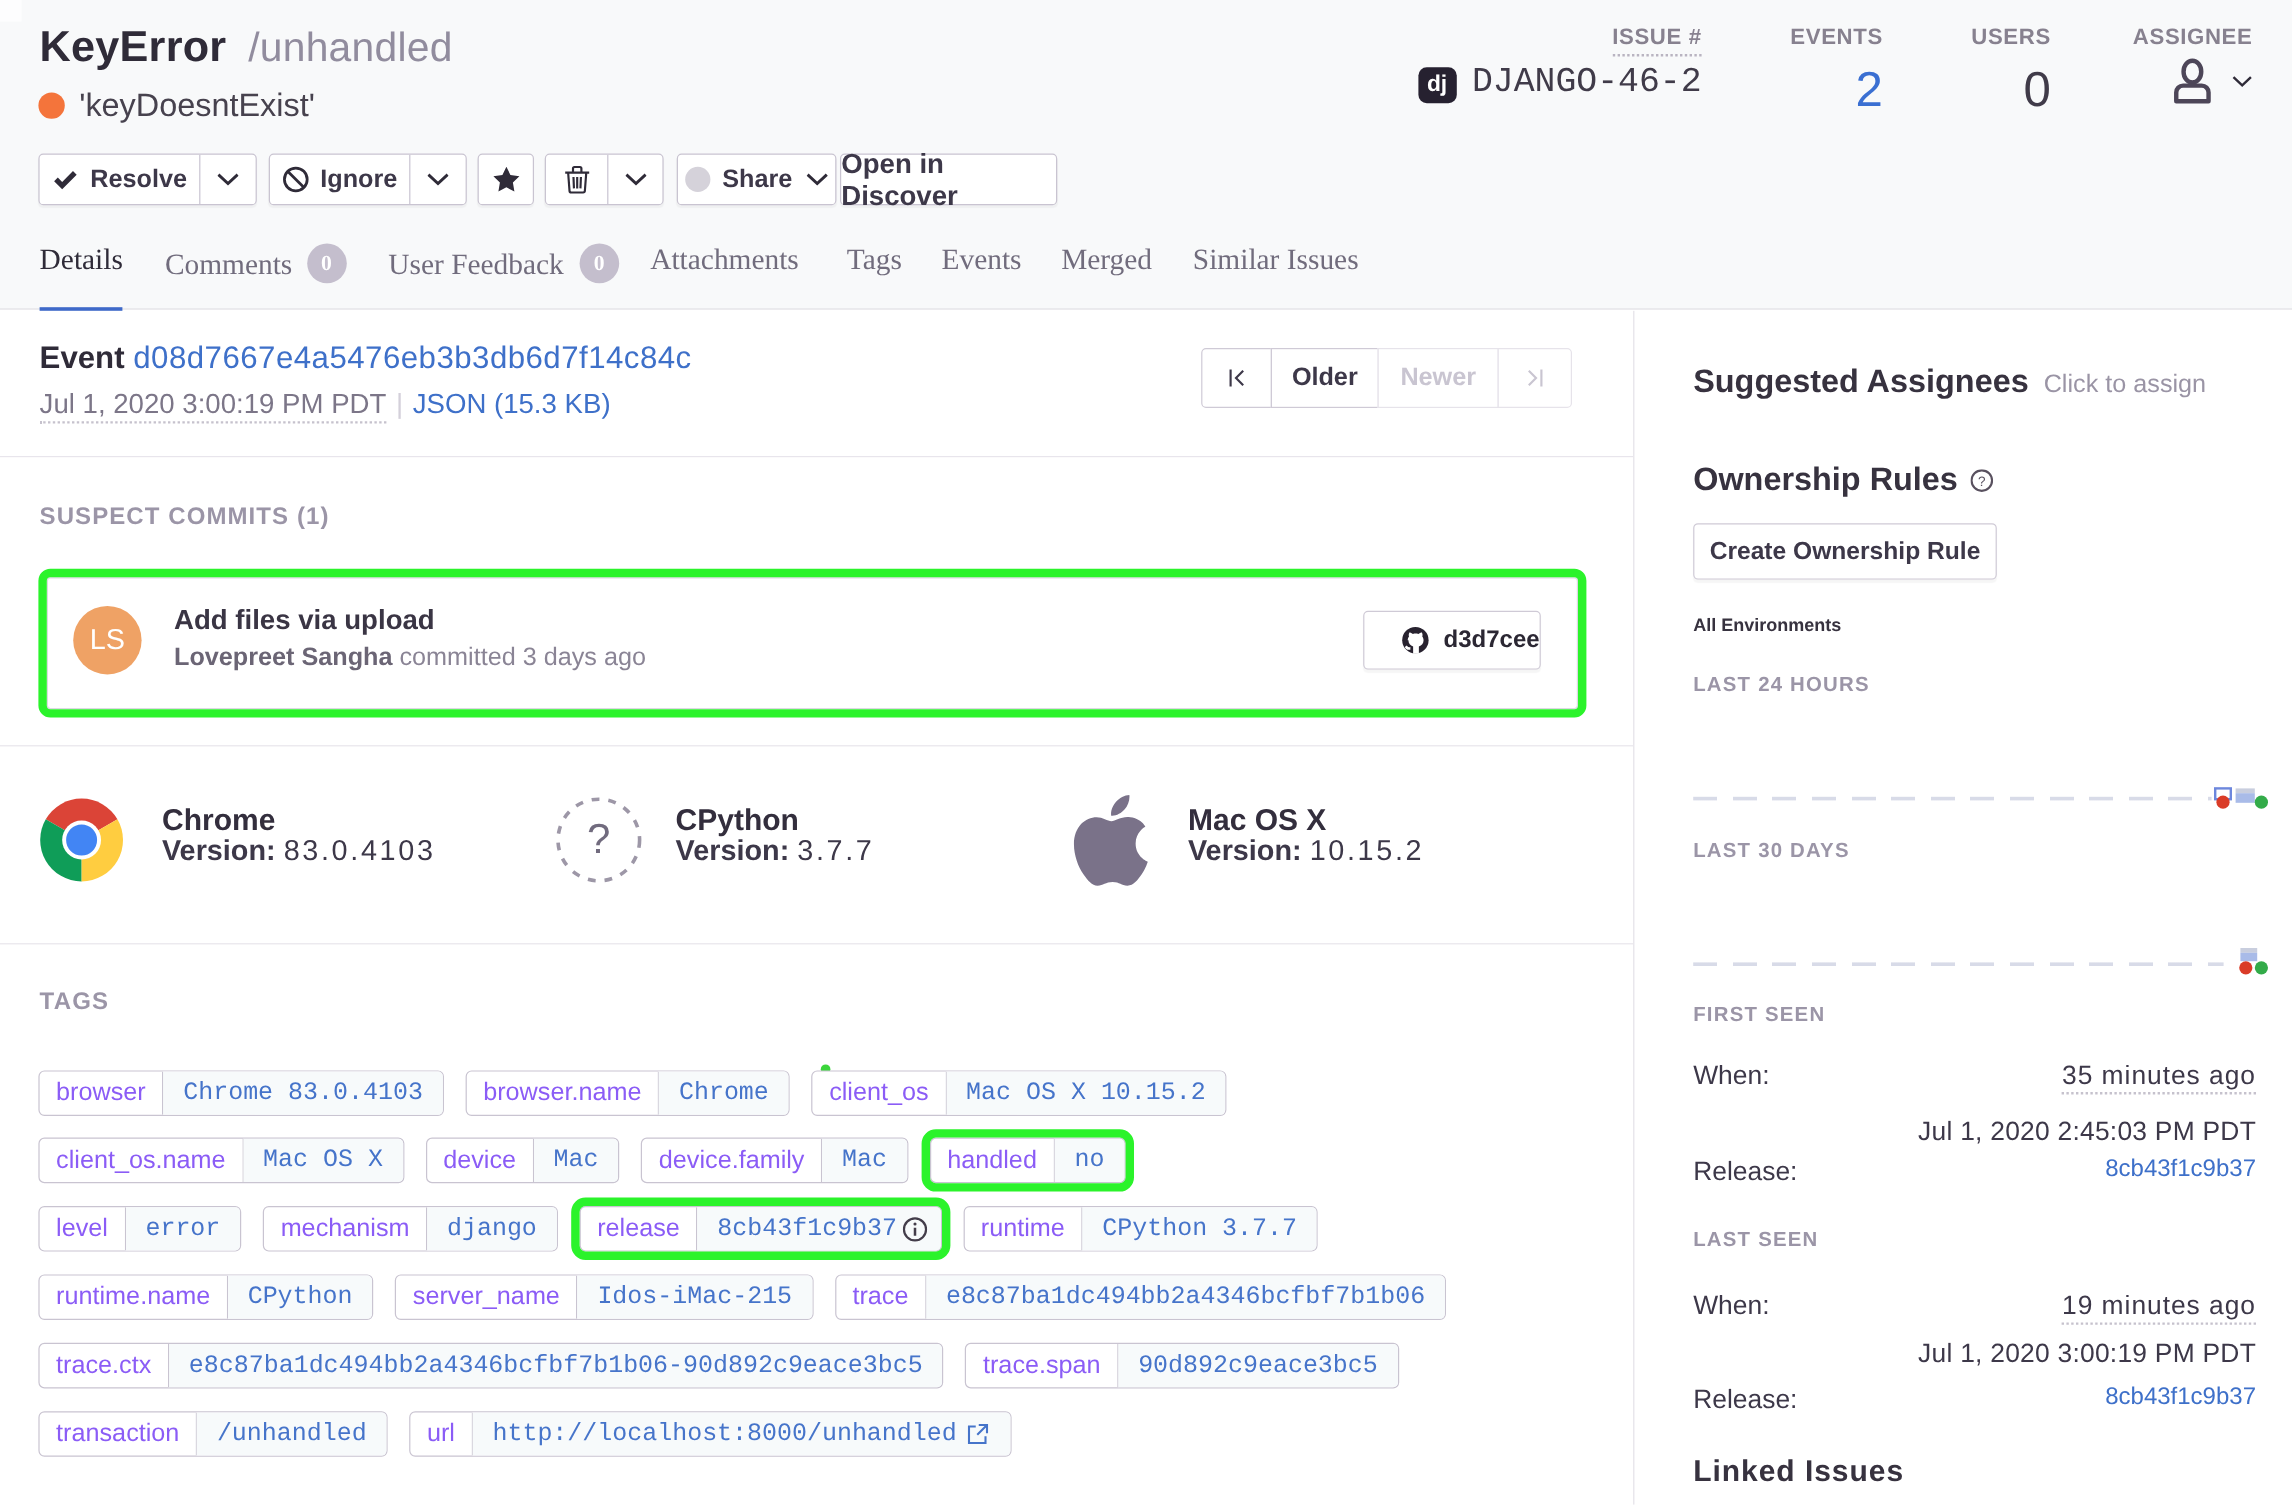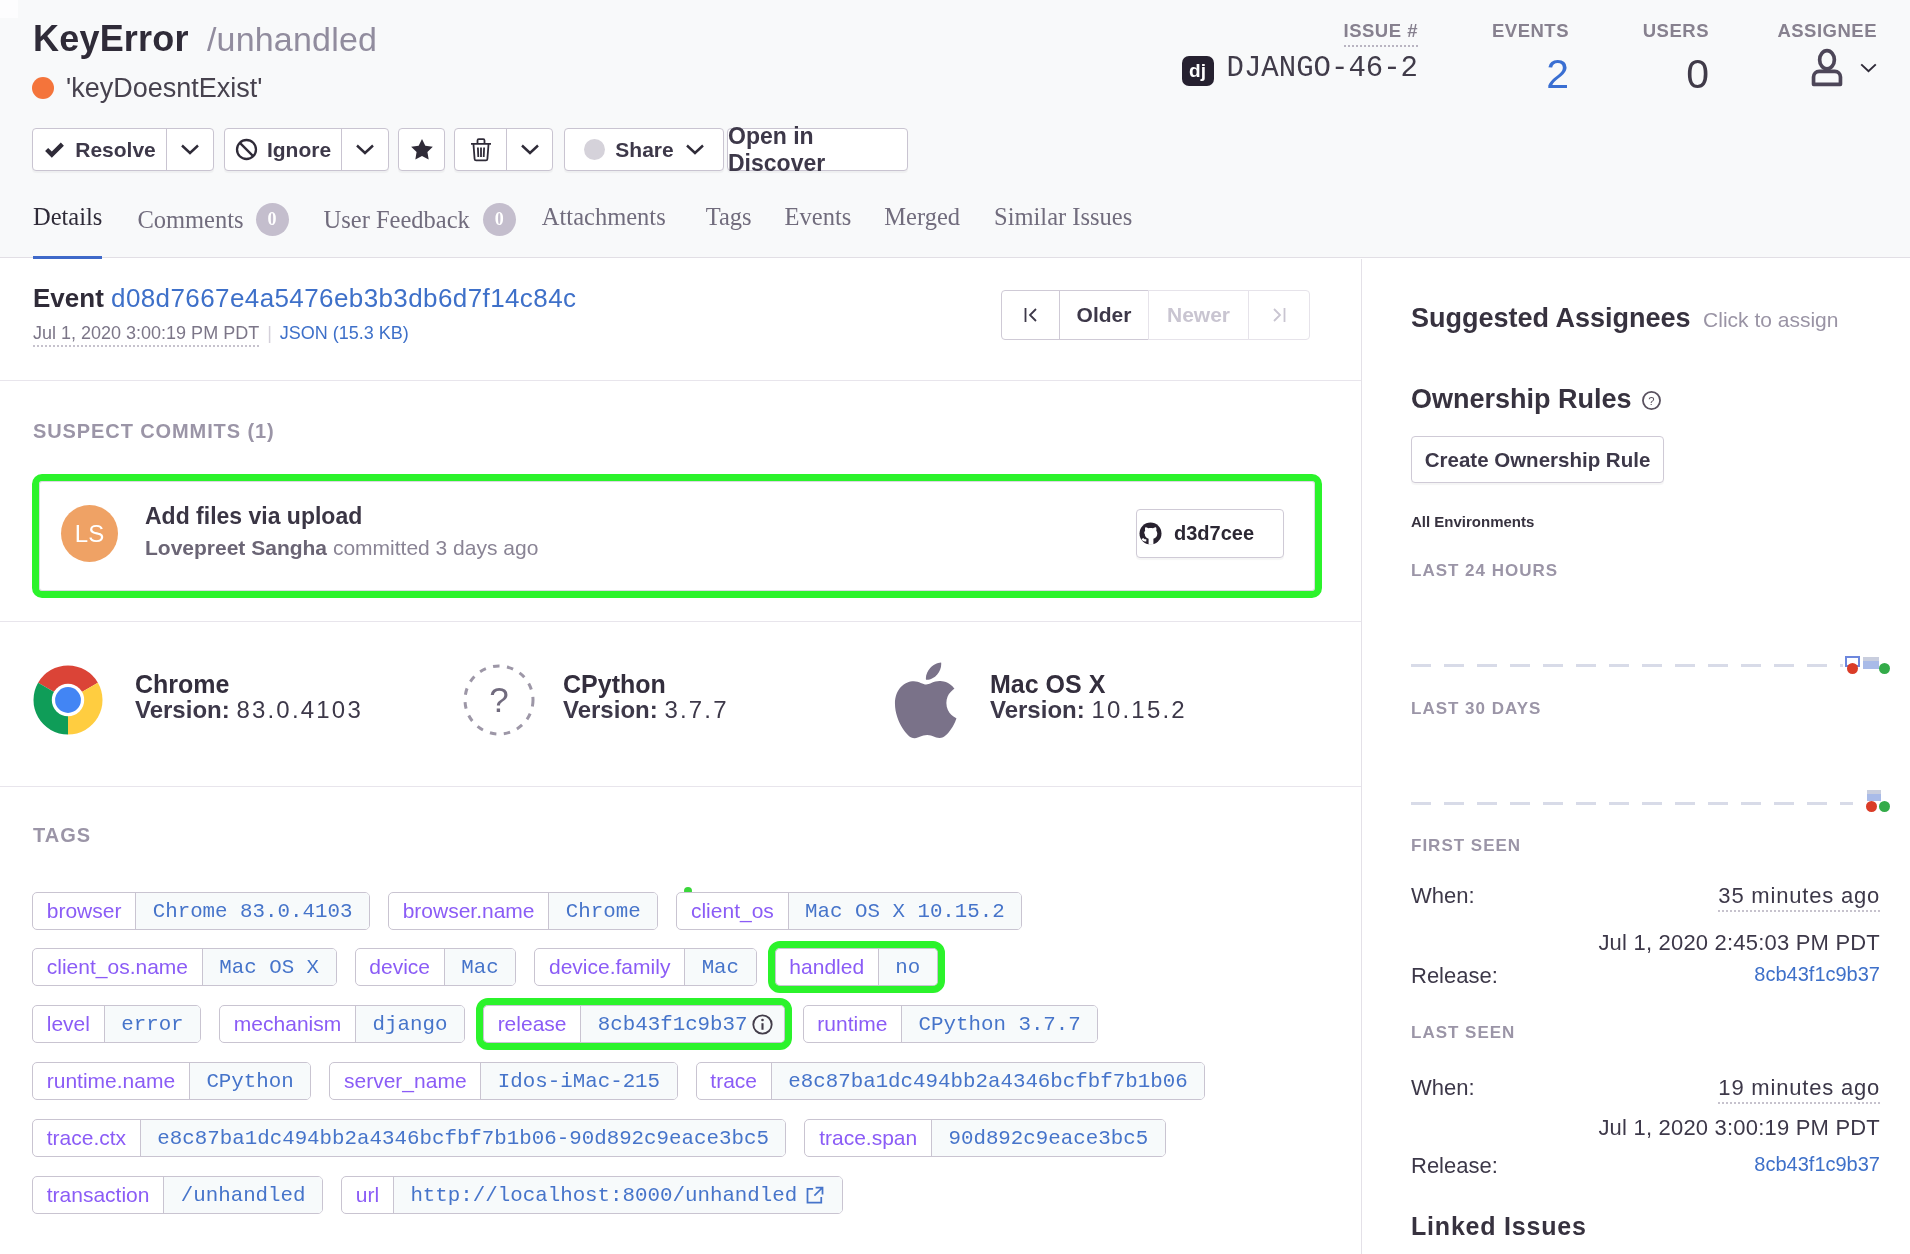--- a/index.html
+++ b/index.html
@@ -34,37 +34,37 @@
 
 
 .stat { position:absolute; top:20px; }
 .stat .lab { font-size:18.5px; font-weight:700; color:#87818f; letter-spacing:0.5px; }
 .stat .val { margin-top:9px; font-size:41px; color:#403b49; }
 
 
 .evhead { position:absolute; left:0; top:259px; width:1361px; height:122px; background:#fff; border-bottom:1px solid #e8e5ec; }
 .evtitle { position:absolute; left:33px; top:24px; font-size:26px; color:#2f2b38; font-weight:700; }
 .evtitle a { color:#3e70c9; font-weight:400; letter-spacing:0.4px; }
-.evsub { position:absolute; left:33px; top:64px; font-size:18px; color:#7c7688; }
+.evsub { position:absolute; left:33px; top:64px; font-size:23px; color:#7c7688; }
 .evsub .date { border-bottom:2px dotted #c6c2cd; padding-bottom:2px; }
 .evsub .sep { color:#d4d0da; margin:0 8px; }
 .evsub a { color:#3e70c9; }
 
 .pager { position:absolute; left:1001px; top:31px; height:50px; display:flex; border-radius:4px; }
 .pseg { border:1px solid #cfcad6; background:#fff; display:flex; align-items:center; justify-content:center; font-size:21px; font-weight:700; color:#3d3849; }
 .pseg.dis { border-color:#e6e3ea; color:#c9c5d1; }
 .pseg + .pseg { margin-left:-1px; }
 
 .commits-label { position:absolute; left:33px; top:420px; font-size:20px; font-weight:700; color:#9b95a7; letter-spacing:0.9px; }
 .commitcard { position:absolute; left:39px; top:481px; width:1276px; height:110px; background:#fff; border:1px solid #dcd8e2; border-radius:3px; outline:7px solid #2bf32b; }
 .avatar { position:absolute; left:21px; top:23px; width:57px; height:57px; border-radius:50%; background:#efa265; color:#fff; font-size:24px; display:flex; align-items:center; justify-content:center; }
 .cmsg { position:absolute; left:105px; top:21px; font-size:23px; font-weight:700; color:#3a3544; }
 .cmeta { position:absolute; left:105px; top:54px; font-size:21px; color:#8a8495; }
 .cmeta b { color:#6b6575; }
-.cbtn { position:absolute; left:1096px; top:27px; width:148px; height:49px; border:1px solid #cfcad6; border-radius:4px; background:#fff; display:flex; align-items:center; justify-content:flex-start; gap:10px; font-size:20px; font-weight:700; color:#2b2733; box-shadow:0 2px 1px rgba(0,0,0,0.04); }
+.cbtn { position:absolute; left:1096px; top:27px; width:148px; height:49px; border:1px solid #cfcad6; border-radius:4px; background:#fff; display:flex; align-items:center; justify-content:flex-end; gap:10px; font-size:20px; font-weight:700; color:#2b2733; box-shadow:0 2px 1px rgba(0,0,0,0.04);padding-left:10px; }
 
 .contexts { position:absolute; left:0; top:621px; width:1361px; height:166px; border-top:1px solid #e8e5ec; border-bottom:1px solid #e8e5ec; background:#fff; }
 .ctx-title { font-size:25px; font-weight:700; color:#332e3d; }
 .ctx-ver { font-size:24px; color:#3d3849; }
 .ctx-ver b { font-weight:700; }
 
 .tags-label { position:absolute; left:33px; top:824px; font-size:20px; font-weight:700; color:#9b95a7; letter-spacing:1px; }
 .tagrow { position:absolute; left:32px; display:flex; gap:18px; }
 .pill { display:flex; height:38px; border:1px solid #c9c4d1; border-radius:5px; background:#fff; align-items:stretch; font-size:21px; }
 .pill .k { display:flex; align-items:center; padding:0 13.75px; color:#8b5cf6; }
@@ -125,21 +125,21 @@
           <path fill="none" stroke="#2f2b38" stroke-width="1.8" d="M3.5 6.5 4.6 21a1.5 1.5 0 0 0 1.5 1.4h9.8a1.5 1.5 0 0 0 1.5-1.4L18.5 6.5M1 5.8h20M7.5 5.5V2.4A1.2 1.2 0 0 1 8.7 1.2h4.6a1.2 1.2 0 0 1 1.2 1.2v3.1"></path>
           <path stroke="#2f2b38" stroke-width="1.8" d="M7.9 9.5 8.3 19M11 9.5V19M14.1 9.5 13.7 19"></path>
         </svg>
       </div>
     <div class="seg" style="width:46px">
         <svg class="ic" width="18" height="11" viewBox="0 0 18 11">
           <path fill="none" stroke="#2f2b38" stroke-width="2.4" d="M1 1.5 9 9l8-7.5"></path>
         </svg>
       </div>
   </div>
-  <div class="btn" style="width:160px; margin-left:11px"><span style="width:21px;height:21px;border-radius:50%;background:#d5d2da;display:inline-block;margin-right:10px"></span>Share<svg class="ic" width="18" height="11" viewBox="0 0 18 11" style="margin-left:12px">
+  <div class="btn" style="width:133px; margin-left:11px"><span style="width:21px;height:21px;border-radius:50%;background:#d5d2da;display:inline-block;margin-right:10px"></span>Share<svg class="ic" width="18" height="11" viewBox="0 0 18 11" style="margin-left:12px">
         <path fill="none" stroke="#2f2b38" stroke-width="2.4" d="M1 1.5 9 9l8-7.5"></path>
       </svg></div>
   <div class="btn" style="width:181px; margin-left:3px; font-size:23px">Open in Discover</div>
 </div>
 
 <div class="tabs">
   <div class="tab active" style="margin-right:35px">Details</div>
   <div class="tab" style="margin-right:35px">Comments<span class="badge">0</span></div>
   <div class="tab" style="margin-right:26px">User Feedback<span class="badge" style="margin-left:13px">0</span></div>
   <div class="tab" style="margin-right:40px">Attachments</div>

